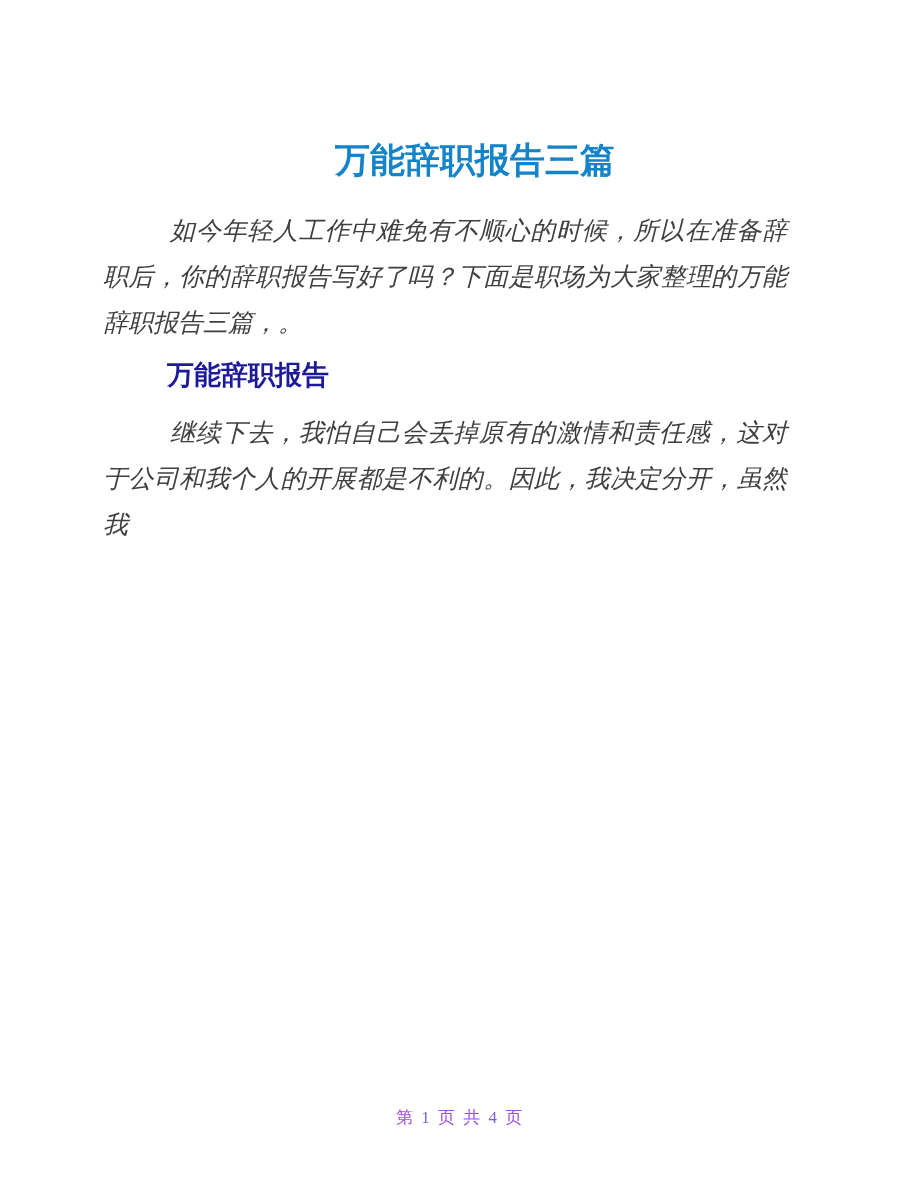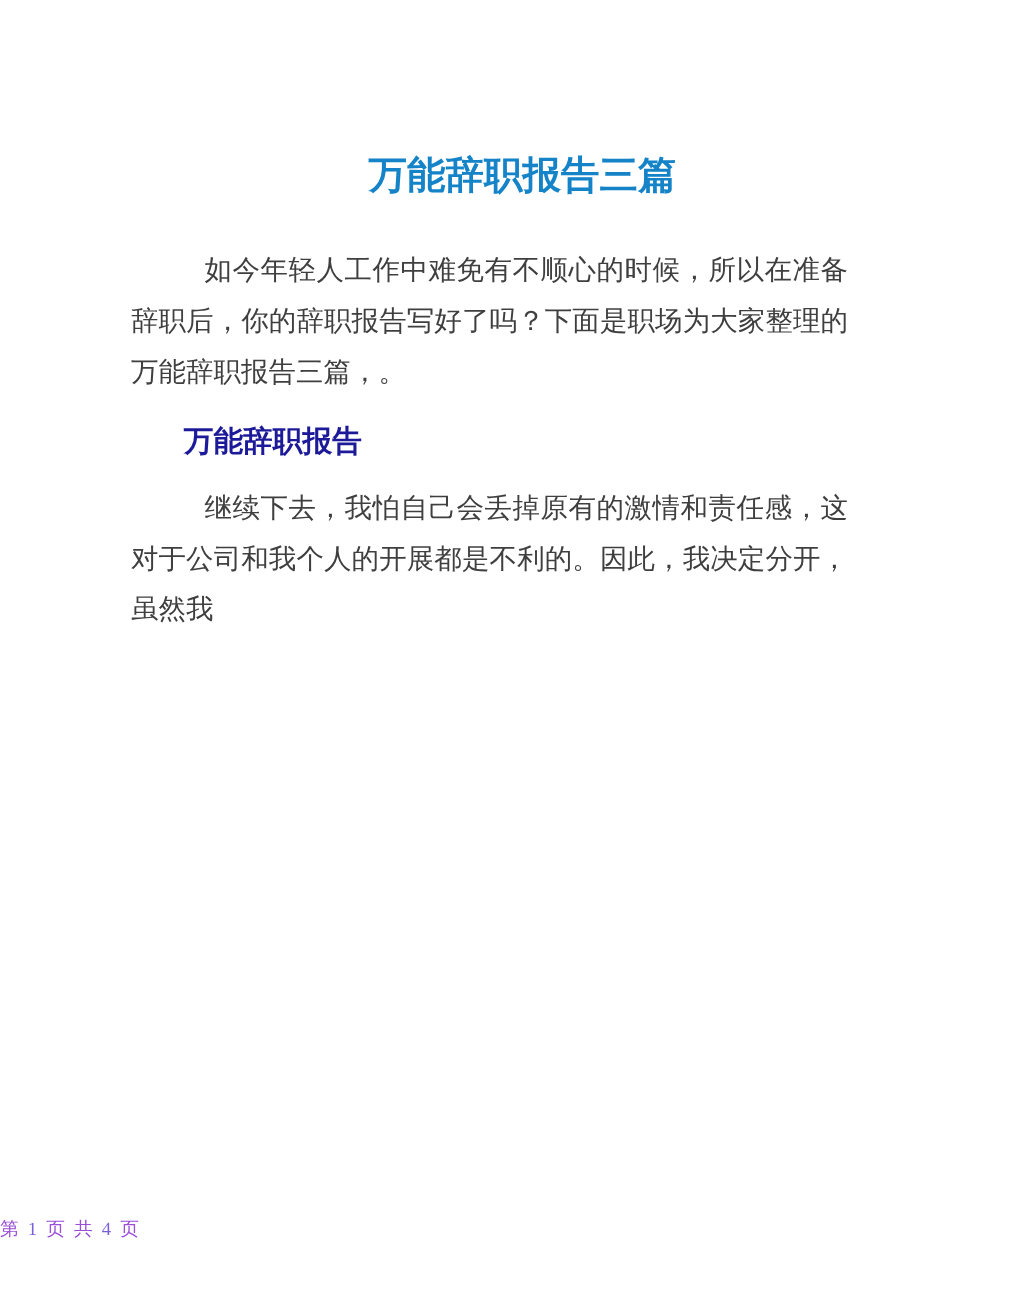--- a/index.html
+++ b/index.html
@@ -34,42 +34,43 @@
   .content {
     position: absolute;
     left: 103px;
     top: 208px;
     width: 684px;
     color: var(--body-text, #3f3f3f);
     font-size: 25px;
     line-height: 46px;
   }
   .content p {
-    margin: 16px;
+    margin: 0;
     text-align: justify;
     text-indent: 67px;
+    font-style: italic;
   }
   .section-heading {
     margin: 6px 0 12px 0;
     font-family: "Liberation Sans", sans-serif;
     font-weight: bold;
     font-size: 27px;
     line-height: 46px;
     color: var(--section-heading, #1c1a99);
     text-indent: 64px;
   }
   .salutation {
     text-indent: 62px;
   }
   .footer {
     position: absolute;
     left: 0;
     top: 1106px;
     width: 100%;
-    text-align: left;
+    text-align: center;
     font-size: 17px;
     line-height: 24px;
     letter-spacing: 2px;
     color: var(--footer-label, #9b4fd9);
   }
   .footer .page-num {
     color: var(--footer-number, #7a5fd9);
   }
 </style>
 </head>

